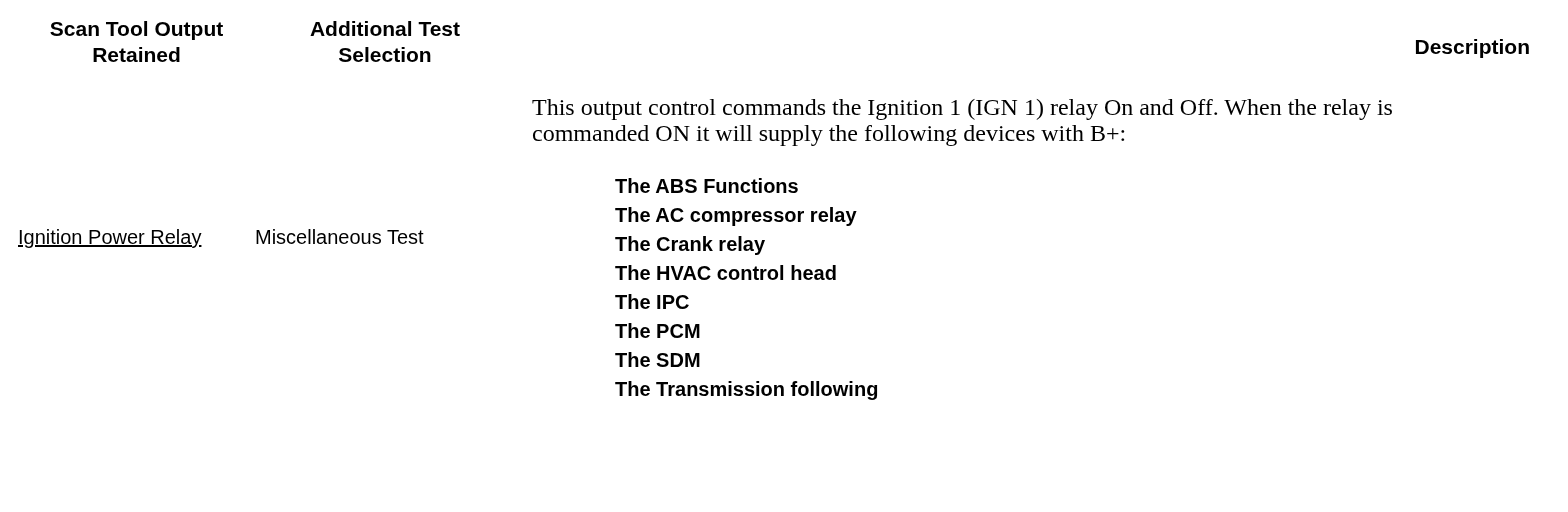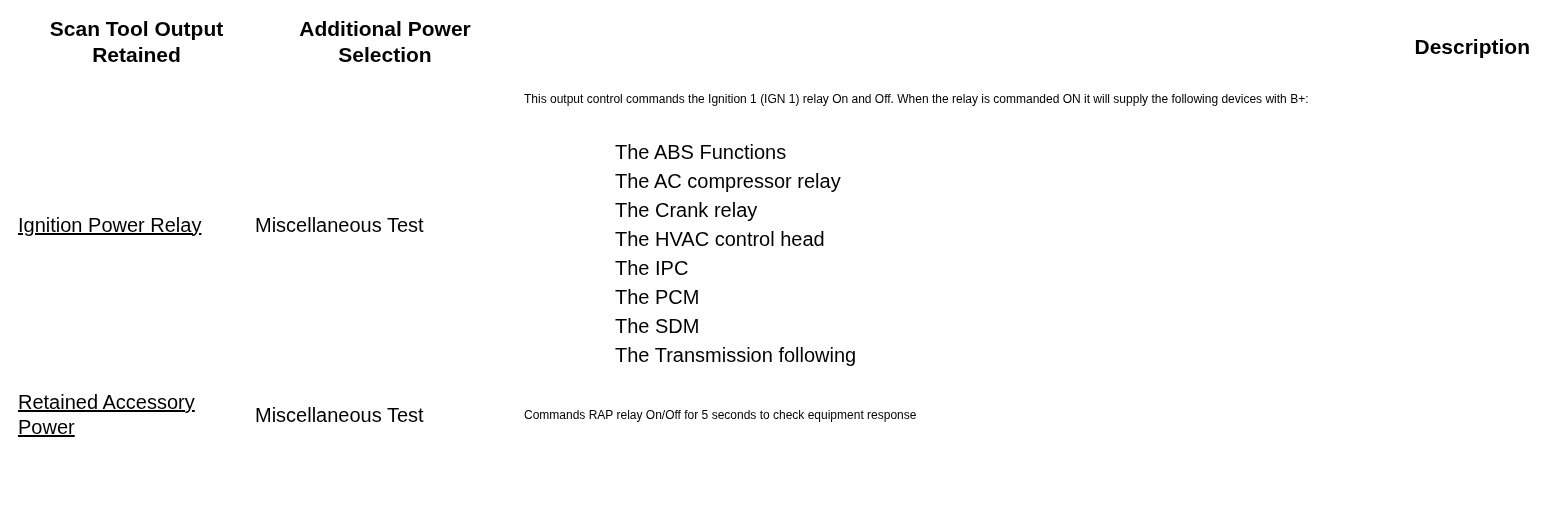--- a/index.html
+++ b/index.html
@@ -88,29 +88,31 @@
 
   .row1 .cell-name,
   .row1 .cell-menu {
     vertical-align: middle;
   }
   .row1 .cell-desc {
     padding-top: 9px;
   }
 
   .desc-para {
-    margin: 9px;
-    font-size: 12px;
+    margin: 17px;
+    font-size: 24px;
     line-height: 26px;
+    font-family: Liberation Serif, serif;
   }
 
   .device-list {
     list-style: none;
-    margin: 26px 0 12px 0;
+    margin: 26px 0 3px 0;
     padding: 0 0 0 100px;
+    font-weight: bold;
   }
   .device-list li {
     font-size: 20px;
     line-height: 29px;
     white-space: nowrap;
   }
 
   .row2 td {
     vertical-align: middle;
     height: 66px;
@@ -129,21 +131,21 @@
       <col class="c3">
     </colgroup>
 
     <thead>
       <tr>
         <th class="hdr-cell bd-top bd-left bd-bottom bd-right">
           <span>Scan Tool Output</span><br>
           <span>Retained</span>
         </th>
         <th class="hdr-cell bd-top bd-bottom bd-right">
-          <span>Additional Power</span><br>
+          <span>Additional Test</span><br>
           <span>Selection</span>
         </th>
         <th class="hdr-cell desc bd-top bd-bottom bd-right">
           <span>Description</span>
         </th>
       </tr>
     </thead>
 
     <tbody>
 
@@ -158,24 +160,17 @@
             <li>The Crank relay</li>
             <li>The HVAC control head</li>
             <li>The IPC</li>
             <li>The PCM</li>
             <li>The SDM</li>
             <li>The Transmission following</li>
           </ul>
         </td>
       </tr>
 
-      <tr class="row2">
-        <td class="body-cell cell-name bd-left bd-bottom bd-right">Retained Accessory Power</td>
-        <td class="body-cell cell-menu bd-bottom bd-right">Miscellaneous Test</td>
-        <td class="body-cell cell-desc bd-bottom bd-right">
-          <p class="desc-para">Commands RAP relay On/Off for 5 seconds to check equipment response</p>
-        </td>
-      </tr>
 
     </tbody>
   </table>
 
 </div>
 
 </body></html>

